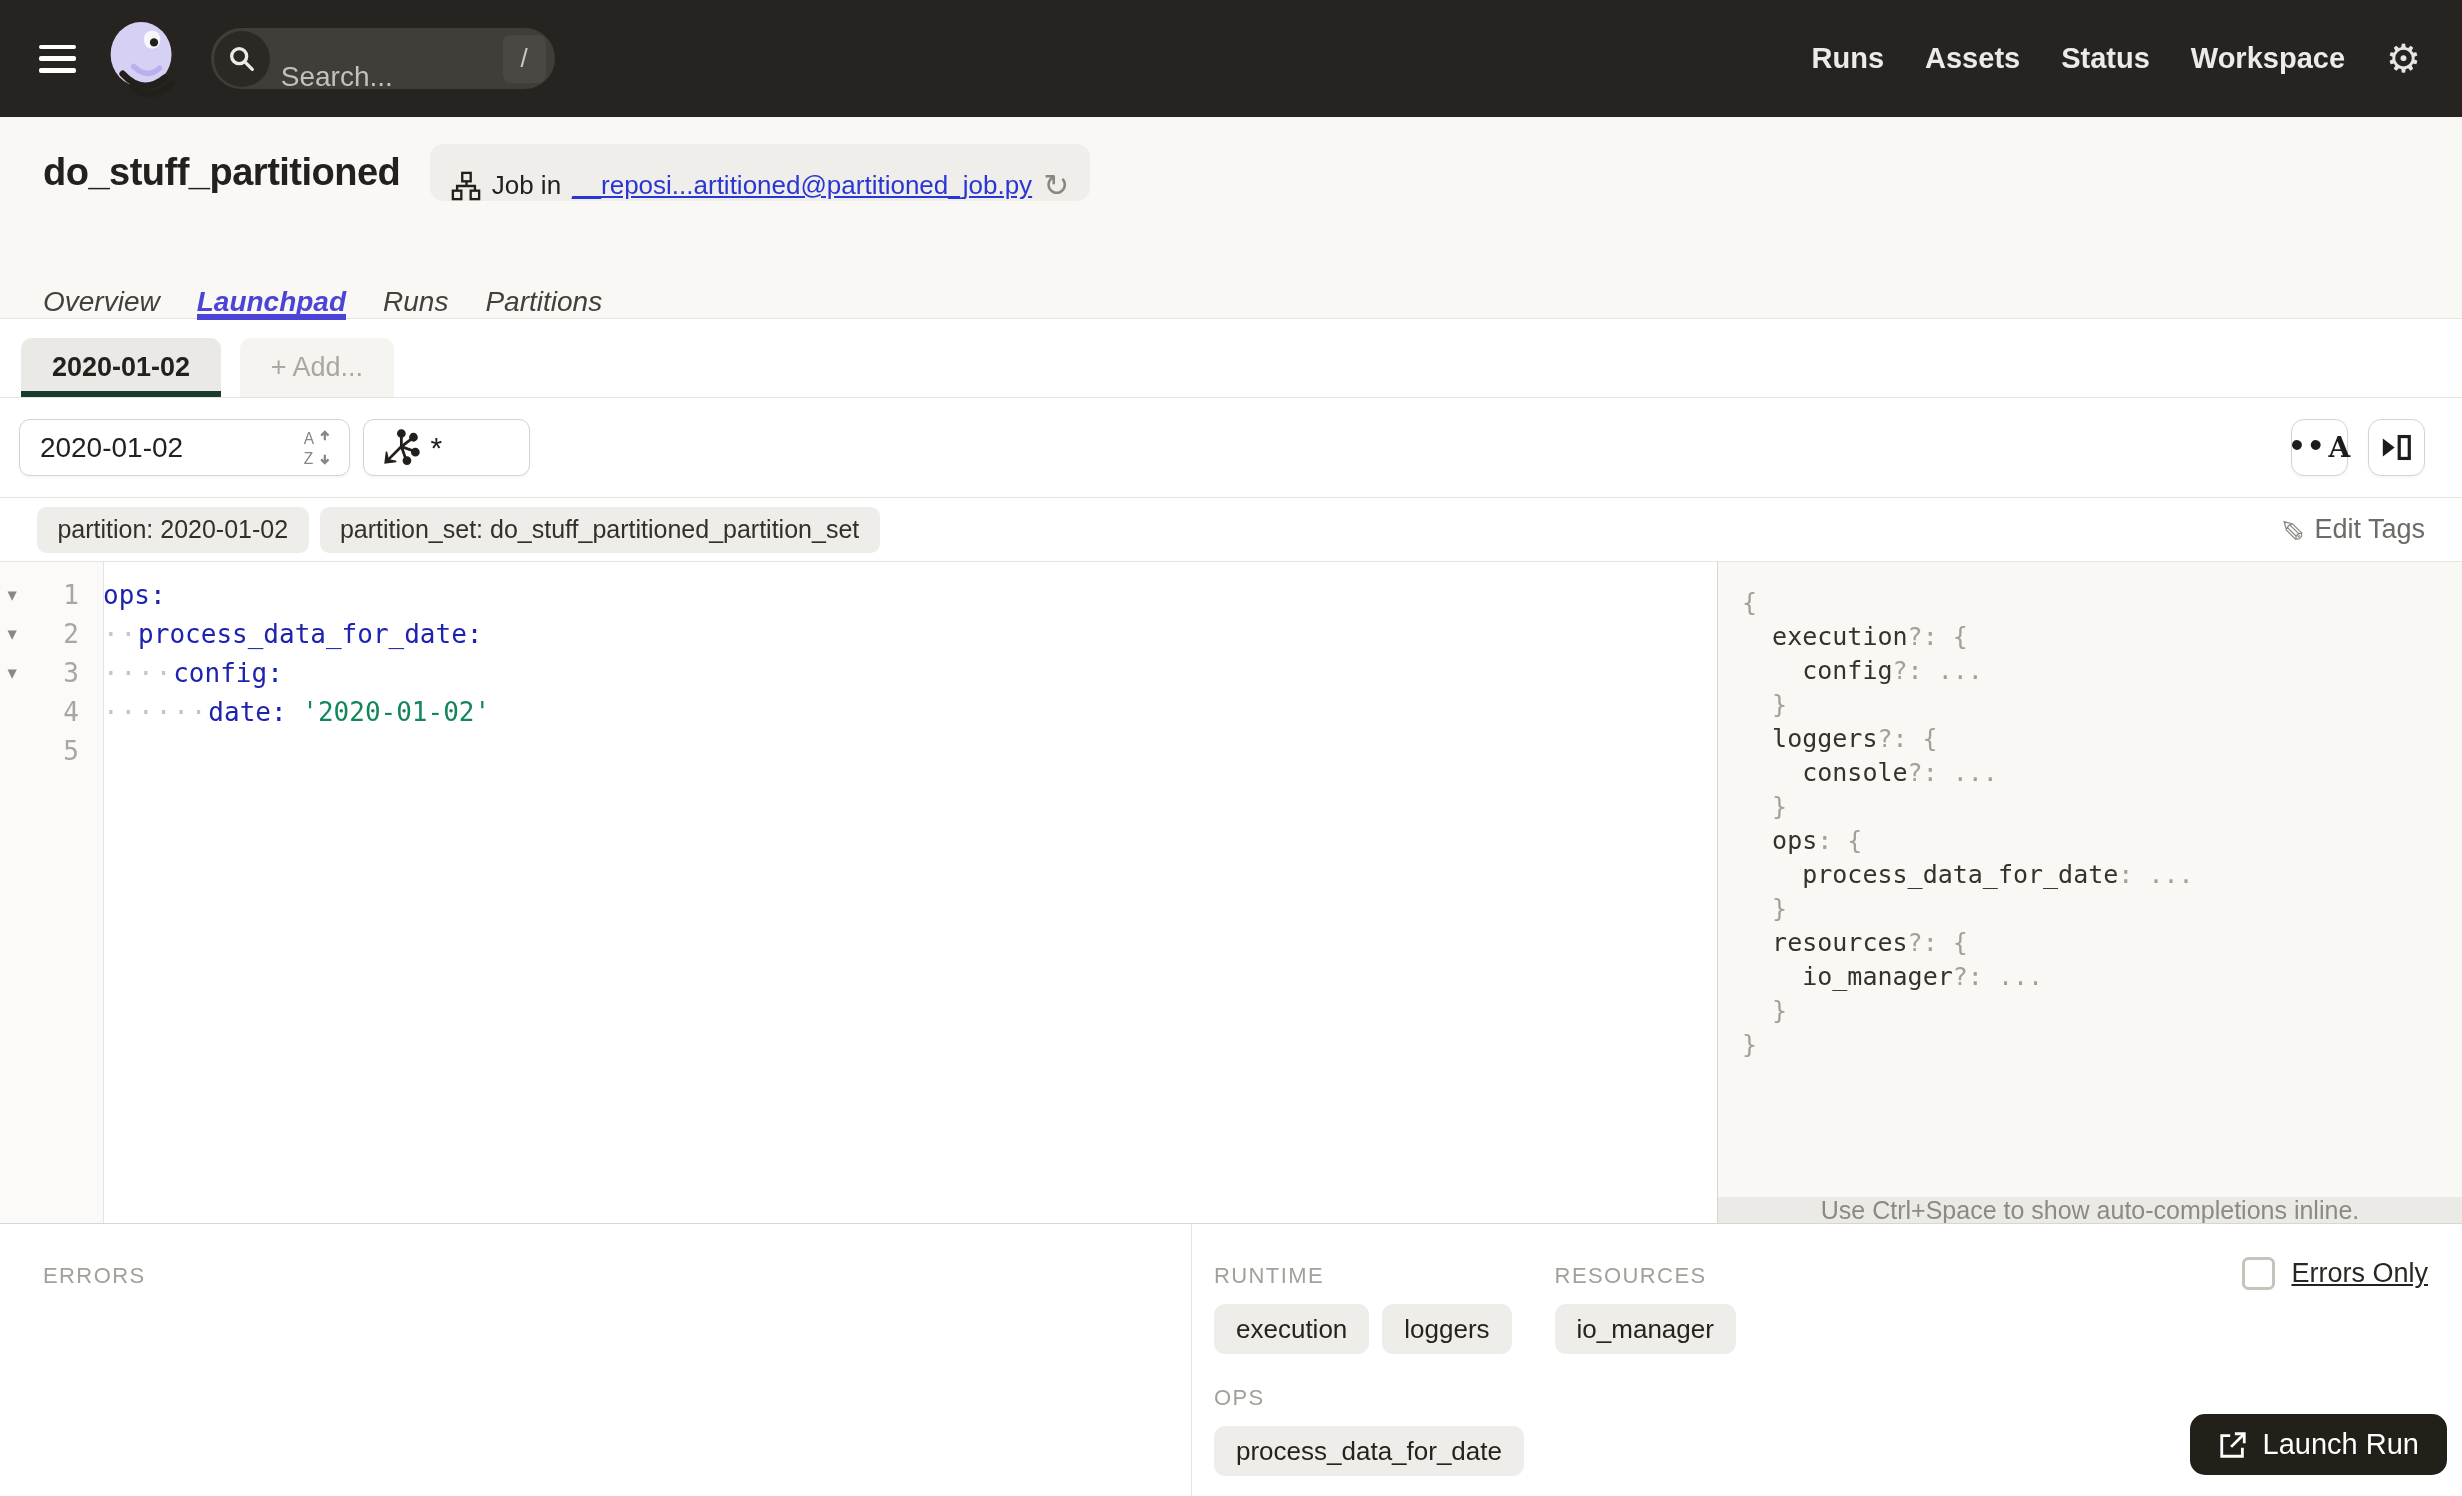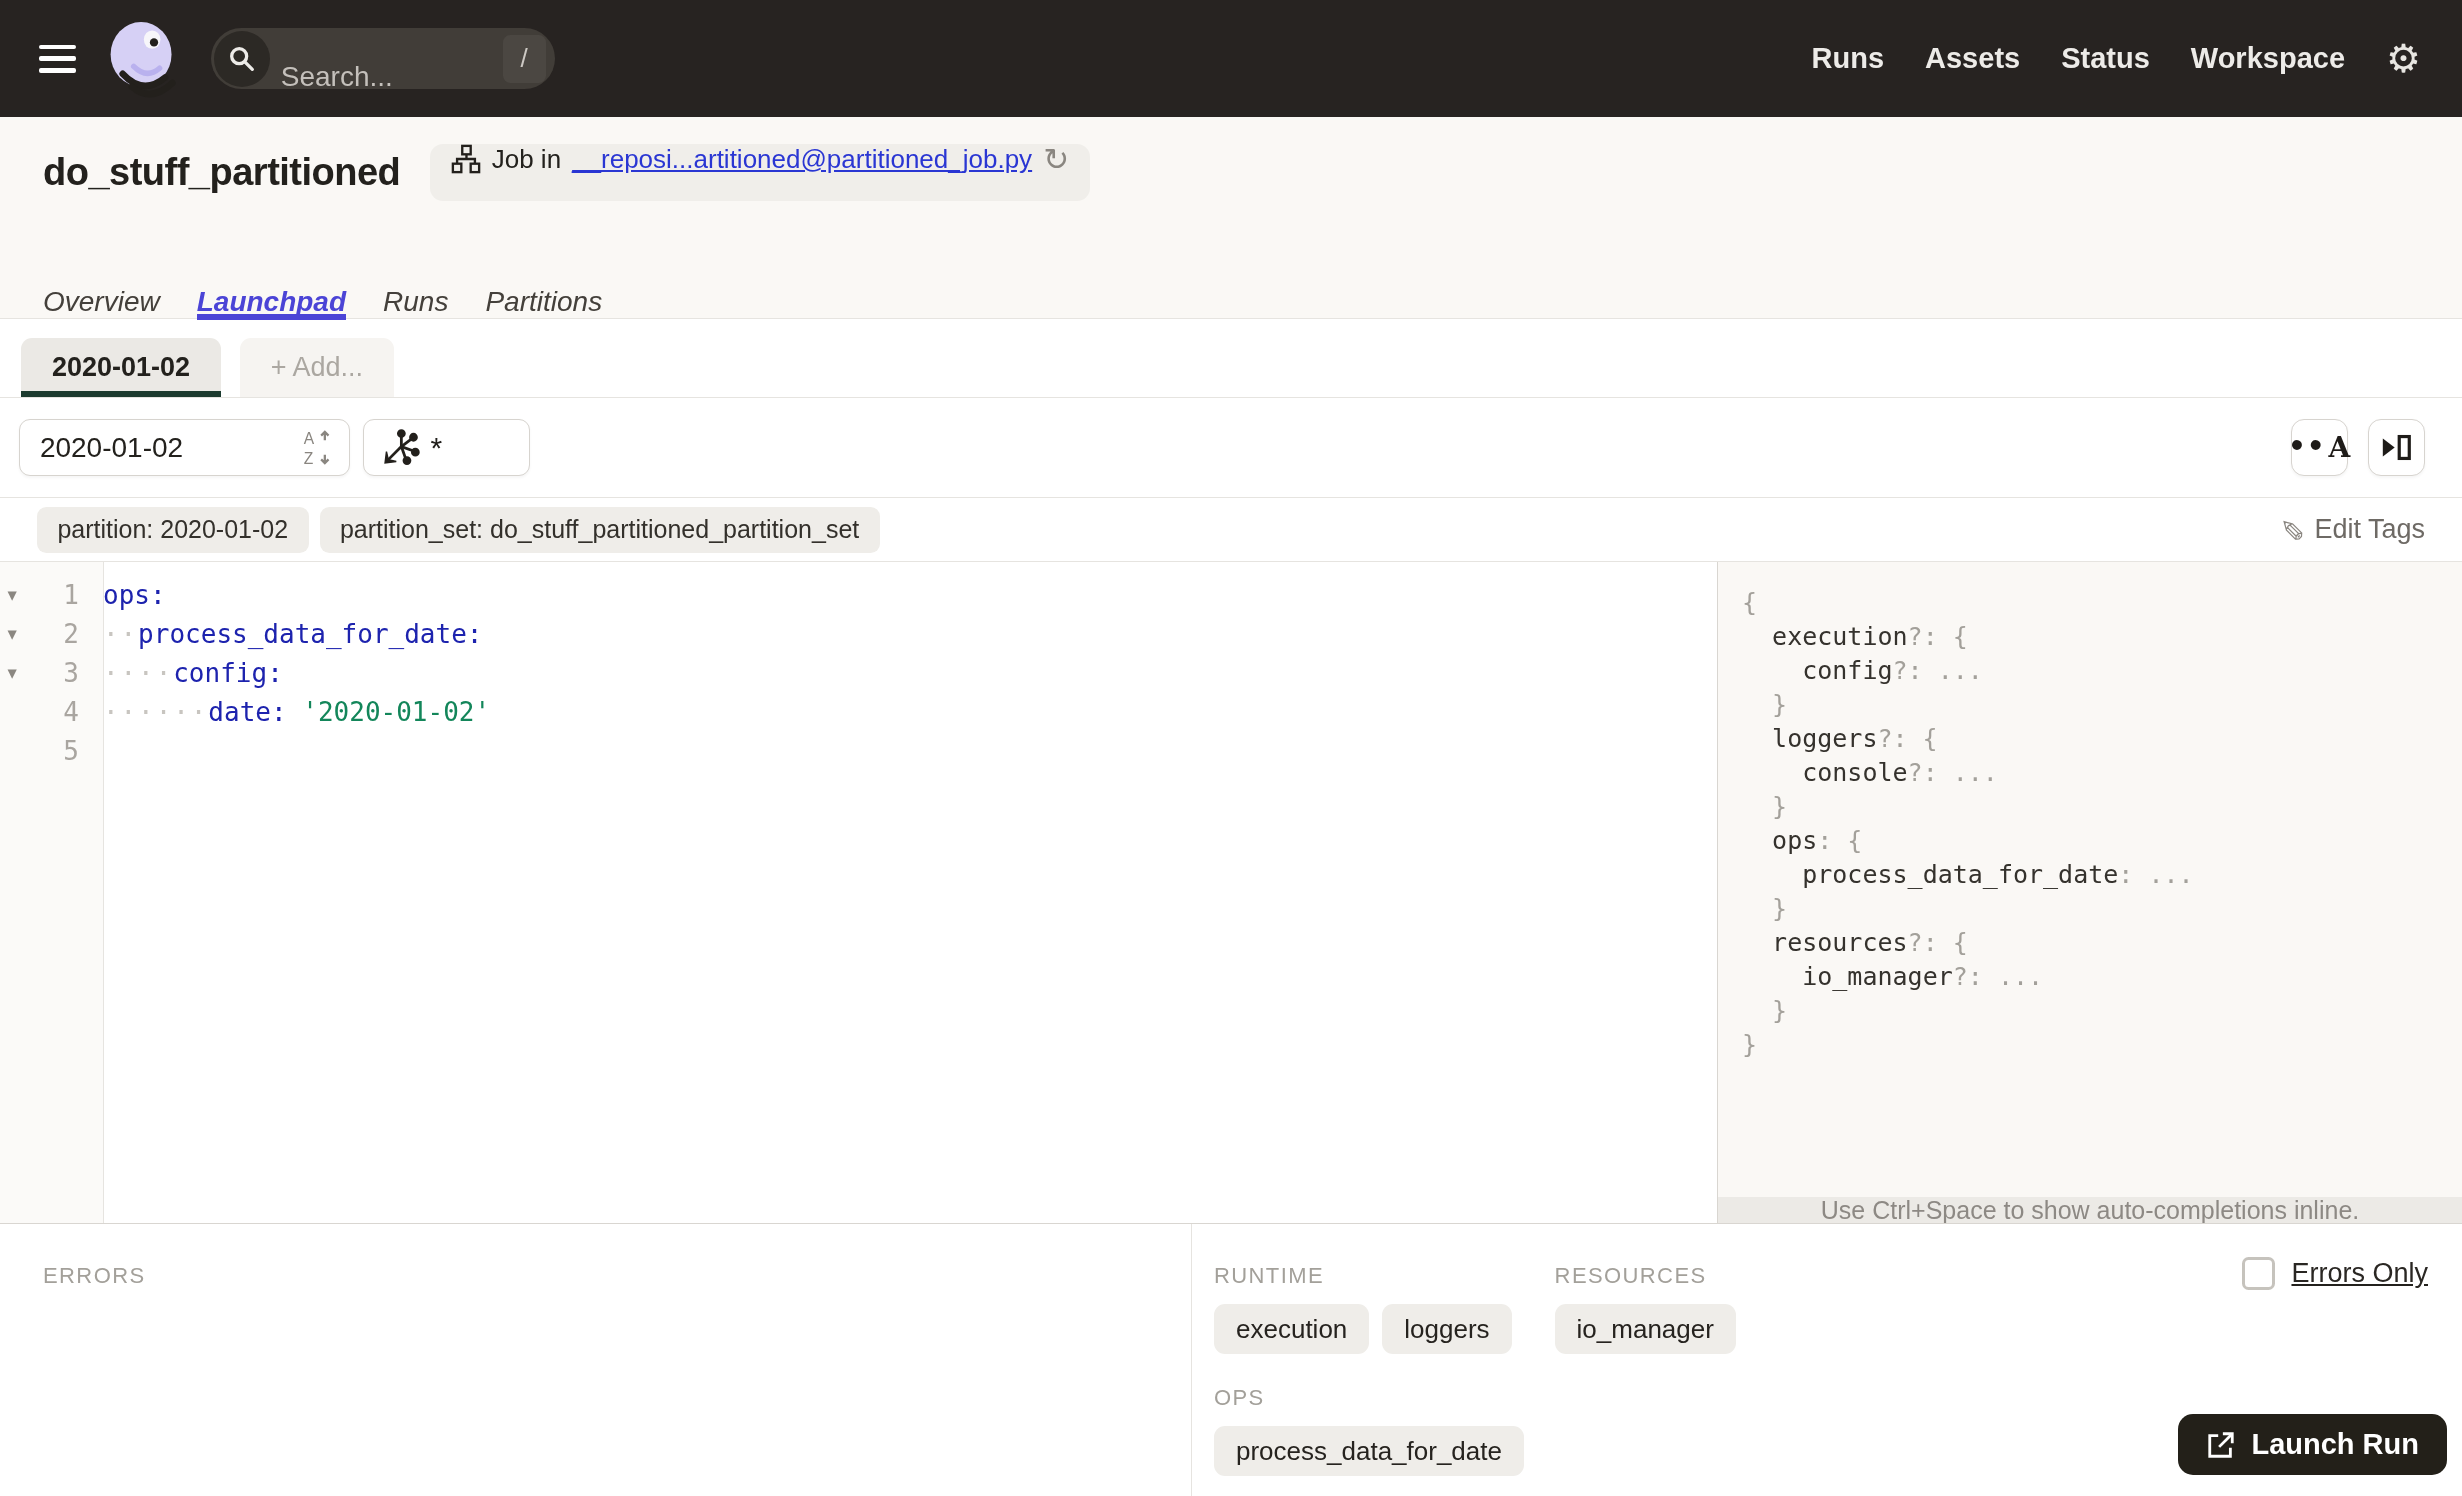--- a/index.html
+++ b/index.html
@@ -32,21 +32,21 @@
   .search-input{flex:1;background:transparent;border:none;outline:none;color:#EDEBE8;font-size:28px;font-family:"Liberation Sans",sans-serif;padding:0 11px;min-width:0;margin-top:36px;}
   .search-input::placeholder{color:#C4C0BB;}
   .slash-chip{width:43px;height:48px;background:#4B4742;border-radius:7.4px;color:#CDC9C4;font-size:26px;display:flex;align-items:center;justify-content:center;margin-right:9.3px;flex:none;}
   .nav-right{margin-left:auto;display:flex;align-items:center;gap:41px;margin-right:41px;}
   .nav-link{color:#EDEBE8;font-size:29px;font-weight:600;cursor:pointer;}
   .gear{color:#E8E6E2;font-size:39px;line-height:1;cursor:pointer;}
 
   
   .page-header{height:111px;background:var(--page-bg);display:flex;align-items:center;padding-left:43px;flex:none;}
   .page-title{font-size:38px;font-weight:700;letter-spacing:-0.5px;color:var(--text);}
-  .job-badge{margin-left:30px;background:#F0EEEA;border-radius:13px;height:57px;display:flex;align-items:flex-start;padding:0 20.4px;font-size:26px;color:var(--text);gap:11px;}
+  .job-badge{margin-left:30px;background:#F0EEEA;border-radius:13px;height:57px;display:flex;align-items:flex-end;padding:0 20.4px;font-size:26px;color:var(--text);gap:11px;}
   .job-badge a{color:var(--link-blue);text-decoration:underline;cursor:pointer;}
   .refresh{color:#8A8680;font-size:31px;line-height:1;cursor:pointer;}
 
   
   .tabs-row{height:91px;background:var(--page-bg);border-bottom:1.9px solid var(--border);display:flex;align-items:flex-end;padding-left:43px;gap:37px;flex:none;font-style:italic;}
   .tab{display:flex;align-items:center;font-size:28px;font-weight:500;color:#44403B;position:relative;cursor:pointer;}
   .tab.active{color:var(--accent);font-weight:600;}
   .tab.active::after{content:"";position:absolute;left:0;right:0;bottom:-1.9px;height:5.6px;background:var(--accent);}
 
   
@@ -101,21 +101,21 @@
   .sec-label{font-size:22px;letter-spacing:1.4px;color:var(--muted);font-weight:500;}
   .info-pane{flex:1;position:relative;padding:39px 0 0 22px;}
   .sections-row{display:flex;gap:43px;}
   .sections-row + .sections-row{margin-top:31px;}
   .section .chips{margin-top:15px;display:flex;gap:13px;}
   .chip{height:50px;background:var(--chip-bg);border-radius:11px;display:flex;align-items:center;padding:0 22px;font-size:26px;color:#26231F;cursor:pointer;}
   .section.w-min{min-width:261px;}
   .errors-only{position:absolute;top:33px;right:34px;display:flex;align-items:center;gap:16.7px;text-decoration:underline;}
   .checkbox{width:33px;height:33px;border:3.7px solid #C6C3BD;border-radius:6.5px;background:#fff;cursor:pointer;}
   .errors-only-label{font-size:27px;color:#2A2723;}
-  .launch-btn{position:absolute;bottom:22px;right:15px;height:61px;background:var(--launch-bg);border-radius:15px;display:flex;align-items:center;gap:15px;padding:0 28px;color:#fff;font-size:29px;font-weight:700;cursor:pointer;border:none;font-family:"Liberation Sans",sans-serif;}
+  .launch-btn{position:absolute;bottom:22px;right:15px;height:61px;background:var(--launch-bg);border-radius:15px;display:flex;align-items:center;gap:15px;padding:0 28px;color:#fff;font-size:29px;font-weight:400;cursor:pointer;border:none;font-family:"Liberation Sans",sans-serif;}
 </style>
 </head>
 <body>
 
 <div class="app">
 
   <header class="navbar">
     <div class="hamburger">
         <i></i>
         <i></i>

